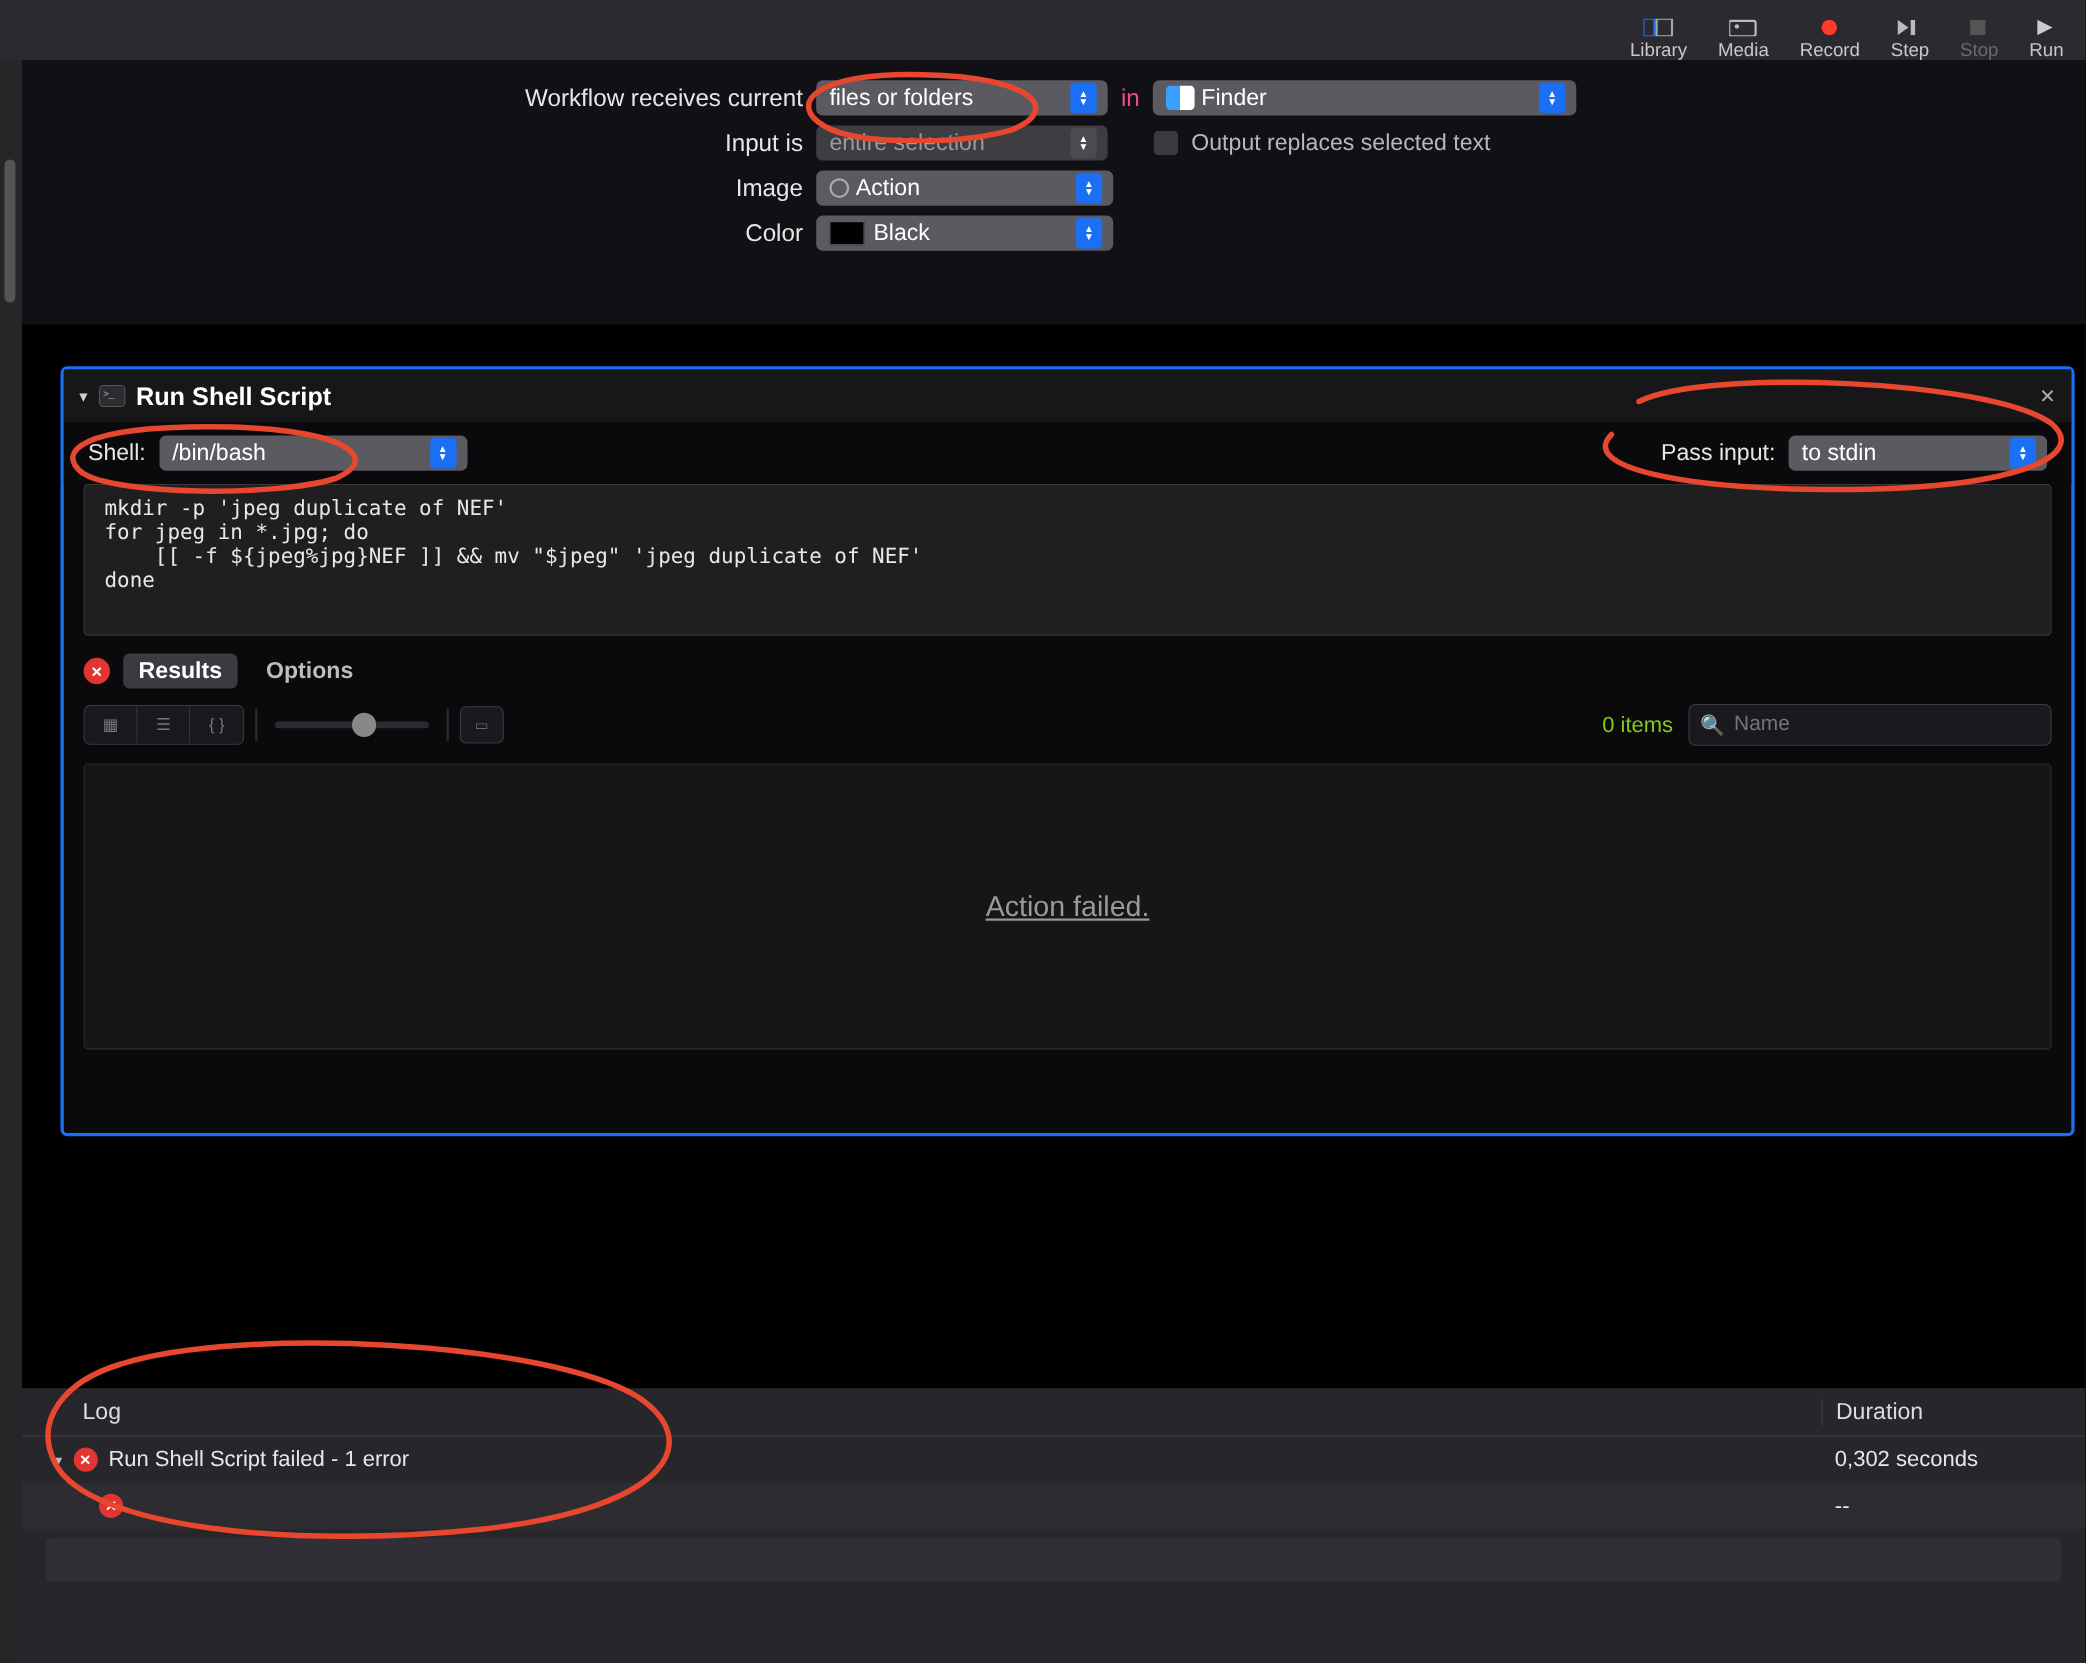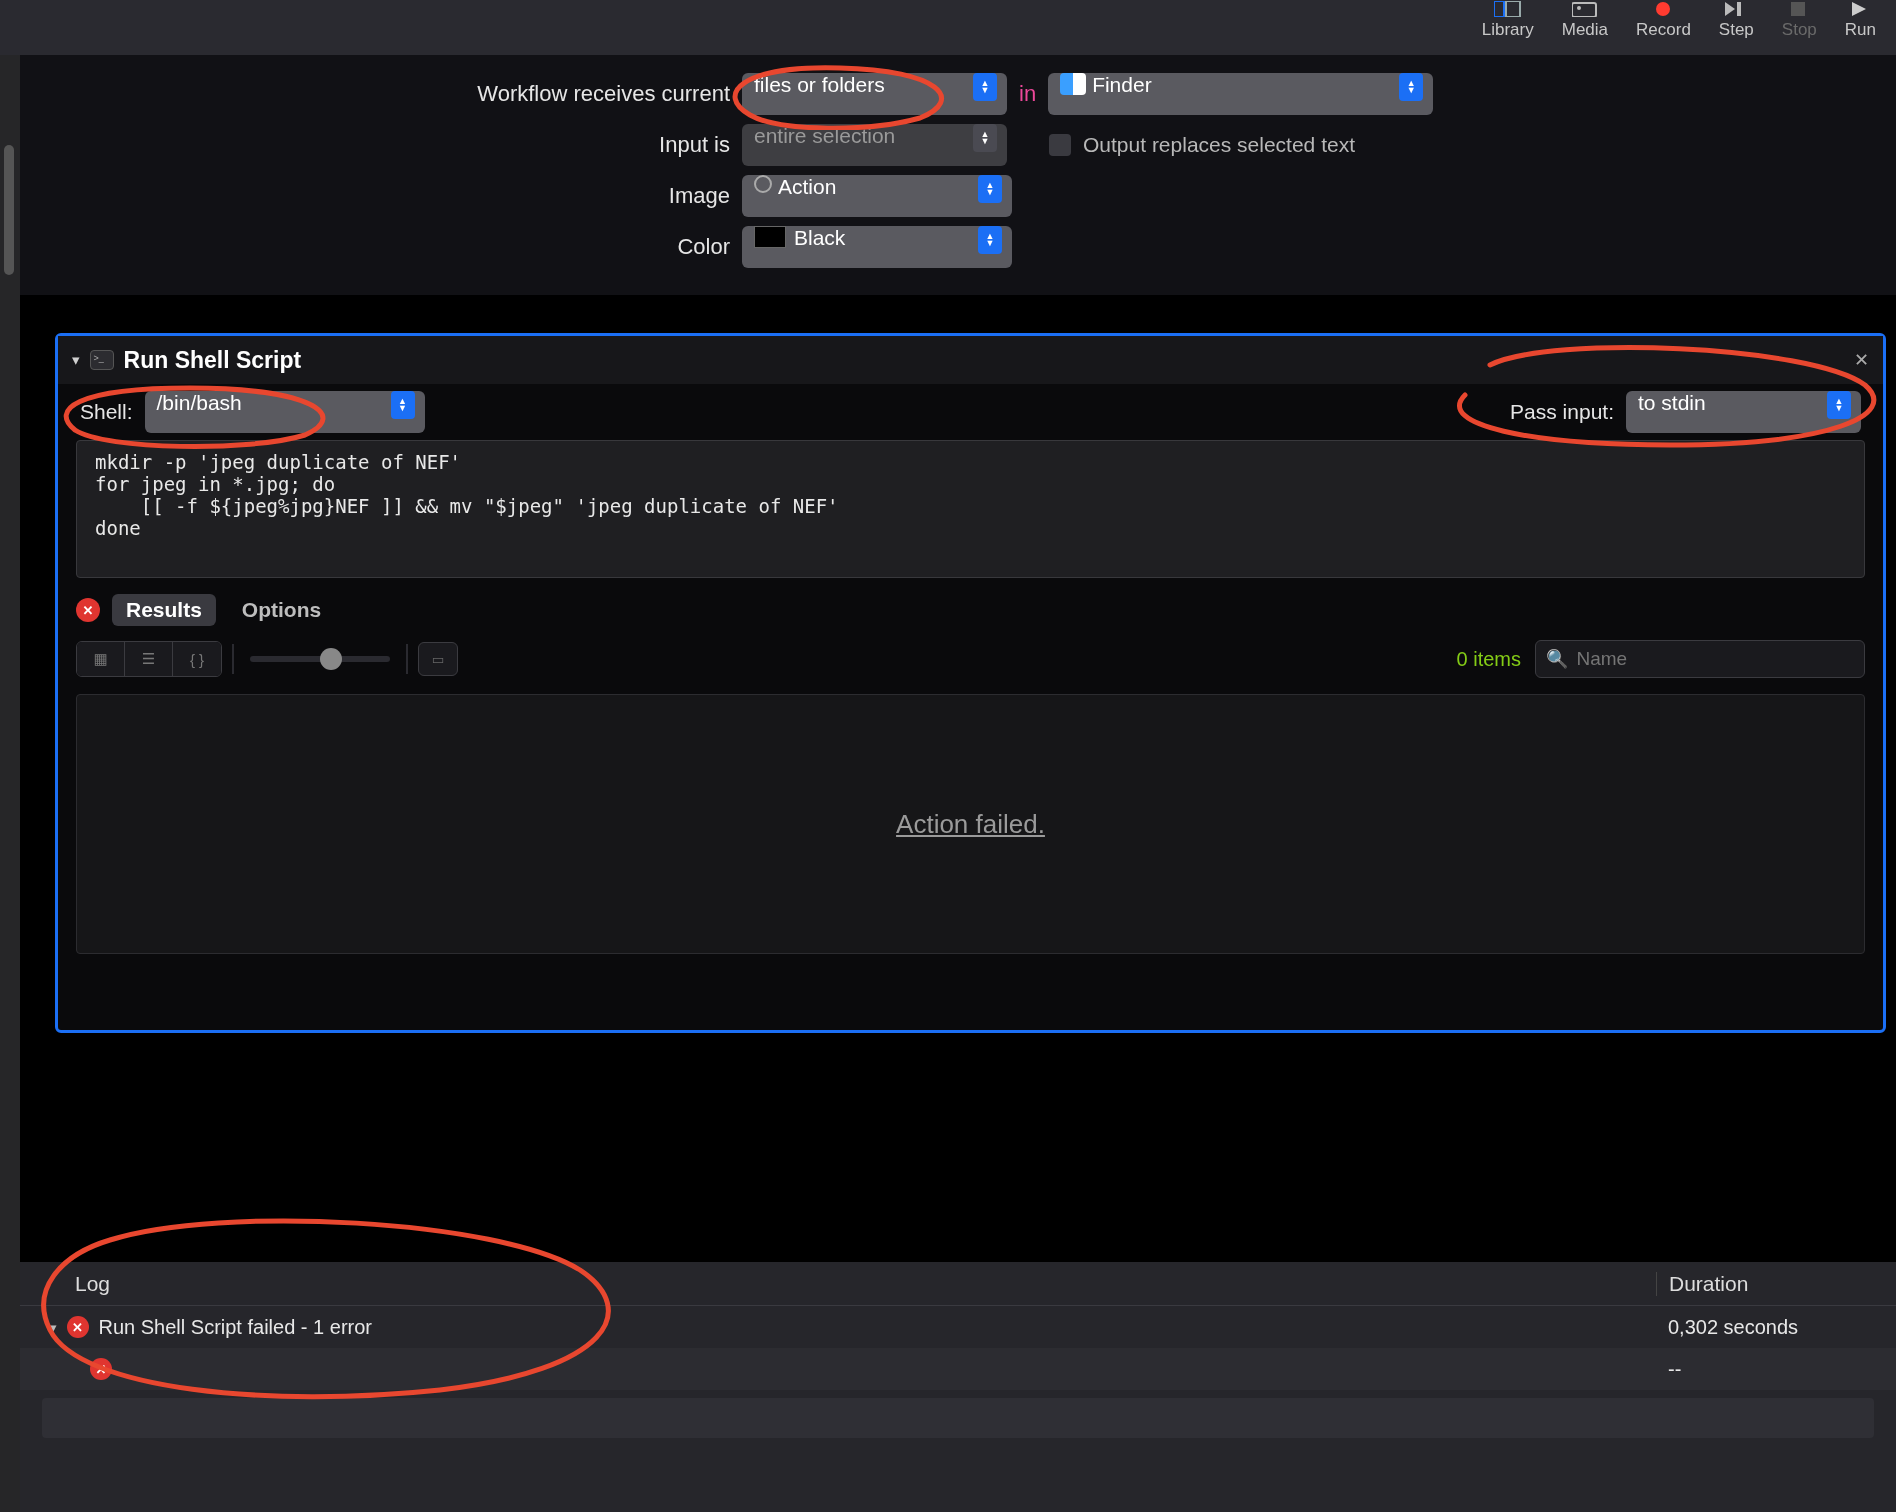--- a/index.html
+++ b/index.html
@@ -16,21 +16,21 @@
 
   
   .top-toolbar {
     position: absolute;
     top: 0; left: 0; right: 0;
     height: 55px;
     background: #2a2a30;
     display: flex;
     justify-content: flex-end;
     align-items: flex-start;
-    padding: 0 20px 0 0;
+    padding: 16px 20px 0 0;
     gap: 28px;
   }
   .tb-item {
     display: flex; flex-direction: column; align-items: center; gap: 2px;
     color: #c8c8c8; font-size: 17px;
     padding-top: 0;
   }
   .tb-item .ico { width: 30px; height: 18px; display:flex; align-items:center; justify-content:center; }
   .tb-item.disabled { color: #6a6a6a; }
 
@@ -61,22 +61,22 @@
     justify-content: flex-start;
     margin-bottom: 9px;
     padding-left: 100px;
   }
   .cfg-label { text-align: right; color: #e6e6e6; font-size: 22px; }
   .cfg-label.w1 { width: 610px; }
   .cfg-label.w2 { width: 610px; }
   .dropdown {
     background: #5a5a60;
     border-radius: 6px;
-    height: 42px;
-    display: flex; align-items: flex-start;
+    height: 32px;
+    display: flex; align-items: center;
     padding: 0 10px 0 12px;
     color: #fff; font-size: 21px;
     position: relative;
   }
   .dropdown.disabled { background:#3e3e42; color:#9a9a9a; }
   .dropdown .chevs {
     margin-left: auto;
     background: #1b6ff5;
     width: 24px; height: 28px; border-radius: 4px;
     display:flex; flex-direction:column; align-items:center; justify-content:center;

